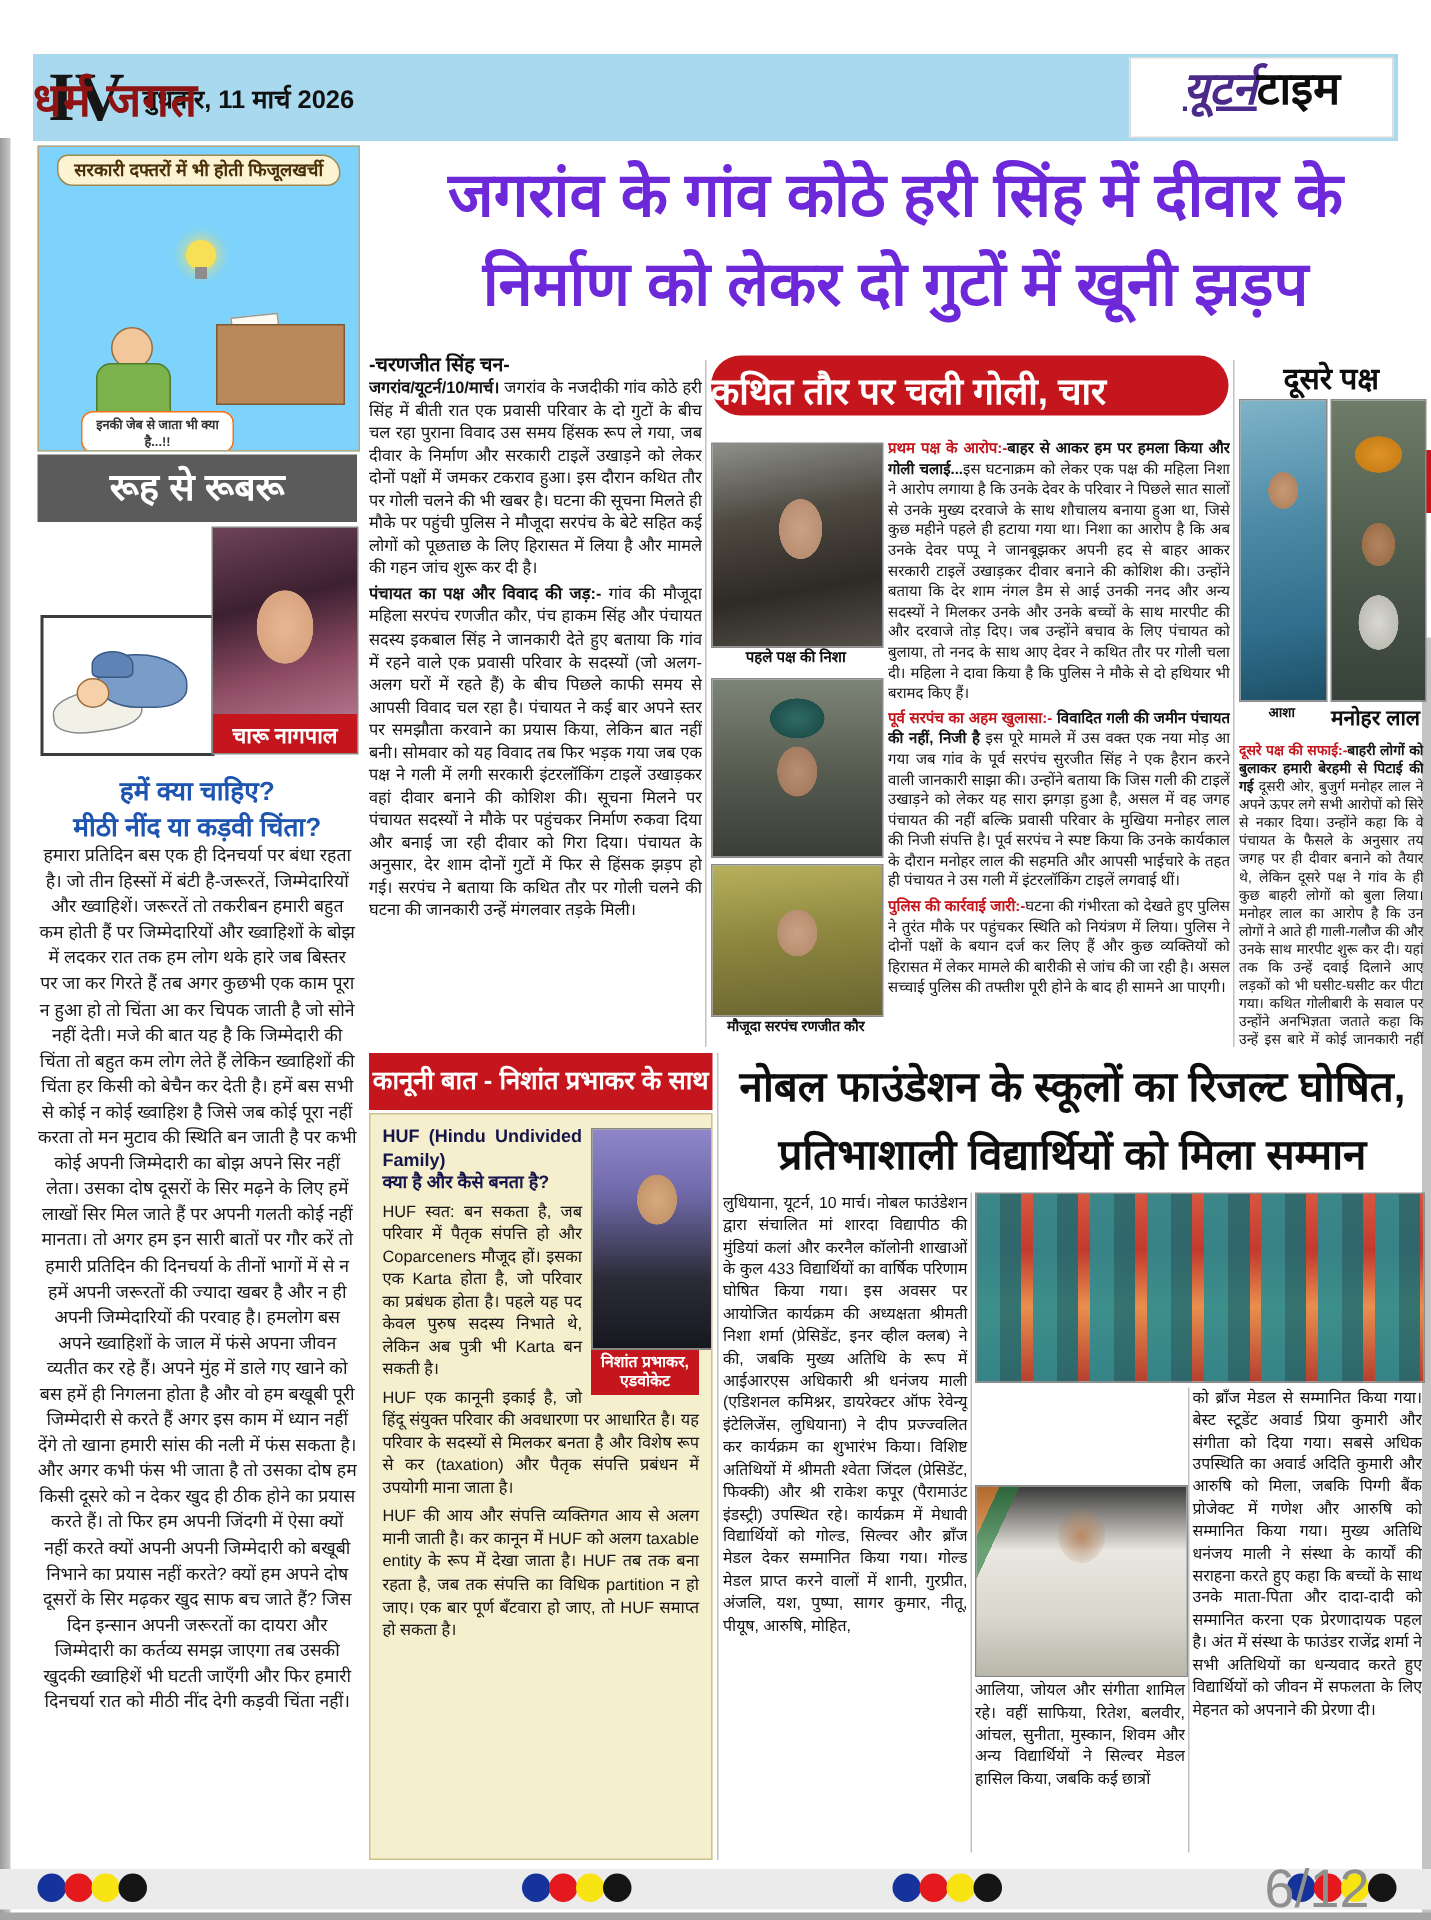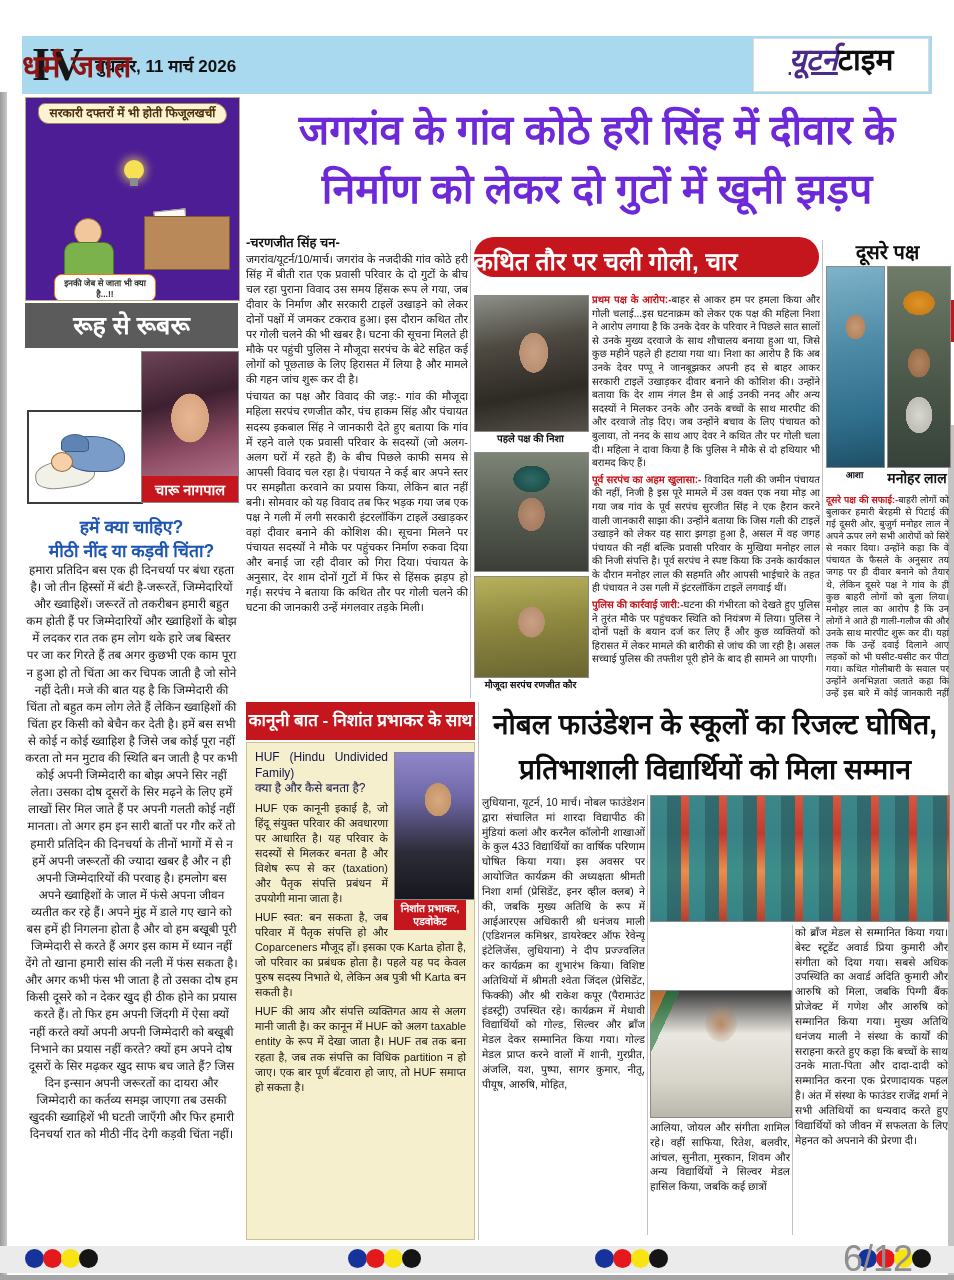--- a/index.html
+++ b/index.html
@@ -16,21 +16,21 @@
   .mdate{font-size:17px;font-weight:700;margin-left:12px;color:#111;}
   .section-title{position:absolute;left:0;right:0;text-align:left;color:#8e1313;font-size:31px;font-weight:800;letter-spacing:1px;}
   .logo-box{position:absolute;right:3px;top:2px;width:176px;height:54px;background:#ffffff;text-align:center;line-height:44px;box-shadow:0 0 0 1px #dcdcdc inset;}
   .logo-p1{color:#4b2a8a;font-size:30px;font-weight:800;font-style:italic;text-decoration:underline;}
   .logo-p2{color:#0d0d0d;font-size:30px;font-weight:800;}
 
   
   .headline-main{position:absolute;left:246px;top:101px;width:702px;height:132px;text-align:center;font-size:41px;line-height:1.45;font-weight:800;color:#6d28d9;}
 
   
-  .cartoon{position:absolute;left:25px;top:97px;width:213px;height:202px;background:#4c1d95;border:1px solid #b9a87d;overflow:hidden;}
+  .cartoon{position:absolute;left:25px;top:97px;width:213px;height:202px;background:#7dd3fc;border:1px solid #b9a87d;overflow:hidden;}
   .cartoon-cap{margin:5px auto 0 auto;width:86%;background:#fbf3d2;border:1px solid #a08950;color:#4a3008;font-size:12px;font-weight:700;text-align:center;line-height:1.25;padding:2px 2px;border-radius:8px 14px 10px 12px;}
   .bulb{position:absolute;left:98px;top:62px;width:20px;height:20px;border-radius:50%;background:#f7df56;box-shadow:0 0 8px 3px #f7df5699;}
   .bulb-base{position:absolute;left:104px;top:80px;width:8px;height:8px;background:#8d8d8d;}
   .desk{position:absolute;left:118px;top:118px;width:84px;height:52px;background:#b9895a;border:1px solid #7d5a33;}
   .desk-paper{position:absolute;left:128px;top:112px;width:30px;height:10px;background:#fbfbf2;border:1px solid #999;transform:rotate(-6deg);}
   .fig-head{position:absolute;left:48px;top:120px;width:26px;height:26px;border-radius:50%;background:#f3c79c;border:1px solid #9c6b3b;}
   .fig-body{position:absolute;left:38px;top:144px;width:48px;height:40px;border-radius:10px 10px 4px 4px;background:#7bb24c;border:1px solid #4e7a2a;}
   .bubble{position:absolute;left:28px;top:176px;width:96px;background:#ffffff;border:1px solid #f97316;border-radius:8px;font-size:8.5px;font-weight:700;color:#333;text-align:center;padding:2px;}
 
   
@@ -44,21 +44,21 @@
     radial-gradient(ellipse 34px 44px at 50% 44%,#e8b794 0%,#d9a480 55%,rgba(0,0,0,0) 56%),
     linear-gradient(165deg,#6e4358 0%,#3c2030 34%,#8c4b62 62%,#c58aa0 100%);border:1px solid #888;}
   .charu-cap{position:absolute;left:0;bottom:0;width:100%;background:#c4161c;color:#fff;font-size:14.5px;font-weight:700;text-align:center;padding:3px 0;}
   .soul-heading{position:absolute;left:25px;top:516px;width:213px;text-align:center;color:#1d55b0;font-weight:800;font-size:17.5px;line-height:1.35;}
   .soul-body{position:absolute;left:25px;top:562px;width:213px;height:678px;font-size:11.8px;line-height:1.45;text-align:center;color:#191919;overflow:hidden;}
 
   
   .byline{position:absolute;left:246px;top:233px;width:222px;font-weight:700;font-size:13px;color:#111;}
   .colA{position:absolute;left:246px;top:252px;width:222px;height:446px;font-size:10.9px;line-height:1.38;text-align:justify;overflow:hidden;}
   .colA p{margin:0 0 2px 0;}
-  .lead-bold{font-weight:400;}
+  .lead-bold{font-weight:700;}
   .lead-red{color:#c4161c;font-weight:800;}
 
   
   .shoot-banner{position:absolute;left:474px;top:237px;width:345px;height:40px;background:#c4161c;color:#fff;font-size:24.5px;font-weight:800;line-height:50px;border-radius:22px;}
   .ph{border:1px solid #8a8a8a;}
   .ph-nisha{position:absolute;left:474px;top:295px;width:113px;height:135px;background:
     radial-gradient(ellipse 26px 36px at 52% 42%,#caa184 0%,#b98f72 55%,rgba(0,0,0,0) 56%),
     linear-gradient(170deg,#8d9089 0%,#4e4a42 35%,#2e2a24 70%,#55504a 100%);}
   .cap-sm{position:absolute;font-size:10px;font-weight:700;text-align:center;color:#111;line-height:1.2;}
   .ph-sikh{position:absolute;left:474px;top:452px;width:113px;height:118px;background:
@@ -79,21 +79,21 @@
   .ph-manohar{position:absolute;left:887px;top:266px;width:62px;height:200px;background:
     radial-gradient(ellipse 26px 20px at 50% 18%,#e09427 0%,#c97f17 60%,rgba(0,0,0,0) 61%),
     radial-gradient(ellipse 20px 26px at 50% 48%,#b3845f 0%,#9c6f4b 55%,rgba(0,0,0,0) 56%),
     radial-gradient(ellipse 22px 30px at 50% 74%,#d8d8d2 0%,#bdbdb4 60%,rgba(0,0,0,0) 61%),
     linear-gradient(180deg,#6f7c68 0%,#4c584a 55%,#37423a 100%);}
   .oside-text{position:absolute;left:826px;top:494px;width:123px;height:205px;font-size:9.3px;line-height:1.3;text-align:justify;overflow:hidden;}
 
   
   .legal-banner{position:absolute;left:246px;top:702px;width:229px;height:38px;background:#c4161c;color:#fff;font-size:17px;font-weight:800;text-align:center;line-height:38px;}
   .legal-box{position:absolute;left:246px;top:742px;width:229px;height:498px;background:#f6efce;border:1px solid #cfc08c;box-sizing:border-box;padding:7px 8px;font-size:10.9px;line-height:1.38;overflow:hidden;}
-  .legal-title{font-weight:400;color:#15154a;font-size:12px;line-height:1.3;margin:0 0 3px 0;}
+  .legal-title{font-weight:700;color:#15154a;font-size:12px;line-height:1.3;margin:0 0 3px 0;}
   .legal-box p{margin:0 0 4px 0;text-align:justify;}
   .adv-fig{float:right;width:72px;margin:2px 0 4px 6px;}
   .adv-photo{width:88px;height:148px;background:
     radial-gradient(ellipse 24px 30px at 50% 32%,#d9a97f 0%,#c4946b 55%,rgba(0,0,0,0) 56%),
     linear-gradient(180deg,#8f87c9 0%,#6f68a8 30%,#2c2c38 68%,#17171f 100%);border:1px solid #888;box-sizing:border-box;}
   .adv-cap{background:#c4161c;color:#fff;font-size:10.5px;font-weight:700;text-align:center;line-height:1.25;padding:2px 0;}
 
   
   .noble-headline{position:absolute;left:482px;top:703px;width:466px;text-align:center;font-size:28px;font-weight:800;line-height:1.6;color:#0e0e0e;}
   .noble-col1{position:absolute;left:482px;top:795px;width:163px;height:440px;font-size:10.6px;line-height:1.4;text-align:justify;overflow:hidden;}
@@ -203,22 +203,22 @@
       <div class="adv-photo"></div>
       <div class="adv-cap">
         <span>निशांत प्रभाकर,</span><br>
         <span>एडवोकेट</span>
       </div>
     </div>
     <p class="legal-title">
       <span>HUF (Hindu Undivided Family)</span><br>
       <span>क्या है और कैसे बनता है?</span>
     </p>
+    <p>HUF स्वत: बन सकता है, जब परिवार में पैतृक संपत्ति हो और Coparceners मौजूद हों। इसका एक Karta होता है, जो परिवार का प्रबंधक होता है। पहले यह पद केवल पुरुष सदस्य निभाते थे, लेकिन अब पुत्री भी Karta बन सकती है।</p>
     <p>HUF एक कानूनी इकाई है, जो हिंदू संयुक्त परिवार की अवधारणा पर आधारित है। यह परिवार के सदस्यों से मिलकर बनता है और विशेष रूप से कर (taxation) और पैतृक संपत्ति प्रबंधन में उपयोगी माना जाता है।</p>
-    <p>HUF स्वत: बन सकता है, जब परिवार में पैतृक संपत्ति हो और Coparceners मौजूद हों। इसका एक Karta होता है, जो परिवार का प्रबंधक होता है। पहले यह पद केवल पुरुष सदस्य निभाते थे, लेकिन अब पुत्री भी Karta बन सकती है।</p>
     <p>HUF की आय और संपत्ति व्यक्तिगत आय से अलग मानी जाती है। कर कानून में HUF को अलग taxable entity के रूप में देखा जाता है। HUF तब तक बना रहता है, जब तक संपत्ति का विधिक partition न हो जाए। एक बार पूर्ण बँटवारा हो जाए, तो HUF समाप्त हो सकता है।</p>
   </div>
 
   <div class="noble-headline">
     <span>नोबल फाउंडेशन के स्कूलों का रिजल्ट घोषित,</span><br>
     <span>प्रतिभाशाली विद्यार्थियों को मिला सम्मान</span>
   </div>
   <div class="ph ph-group"></div>
   <div class="ph ph-man"></div>
   <div class="noble-col1">लुधियाना, यूटर्न, 10 मार्च। नोबल फाउंडेशन द्वारा संचालित मां शारदा विद्यापीठ की मुंडियां कलां और करनैल कॉलोनी शाखाओं के कुल 433 विद्यार्थियों का वार्षिक परिणाम घोषित किया गया। इस अवसर पर आयोजित कार्यक्रम की अध्यक्षता श्रीमती निशा शर्मा (प्रेसिडेंट, इनर व्हील क्लब) ने की, जबकि मुख्य अतिथि के रूप में आईआरएस अधिकारी श्री धनंजय माली (एडिशनल कमिश्नर, डायरेक्टर ऑफ रेवेन्यू इंटेलिजेंस, लुधियाना) ने दीप प्रज्ज्वलित कर कार्यक्रम का शुभारंभ किया। विशिष्ट अतिथियों में श्रीमती श्वेता जिंदल (प्रेसिडेंट, फिक्की) और श्री राकेश कपूर (पैरामाउंट इंडस्ट्री) उपस्थित रहे। कार्यक्रम में मेधावी विद्यार्थियों को गोल्ड, सिल्वर और ब्रॉंज मेडल देकर सम्मानित किया गया। गोल्ड मेडल प्राप्त करने वालों में शानी, गुरप्रीत, अंजलि, यश, पुष्पा, सागर कुमार, नीतू, पीयूष, आरुषि, मोहित,</div>

